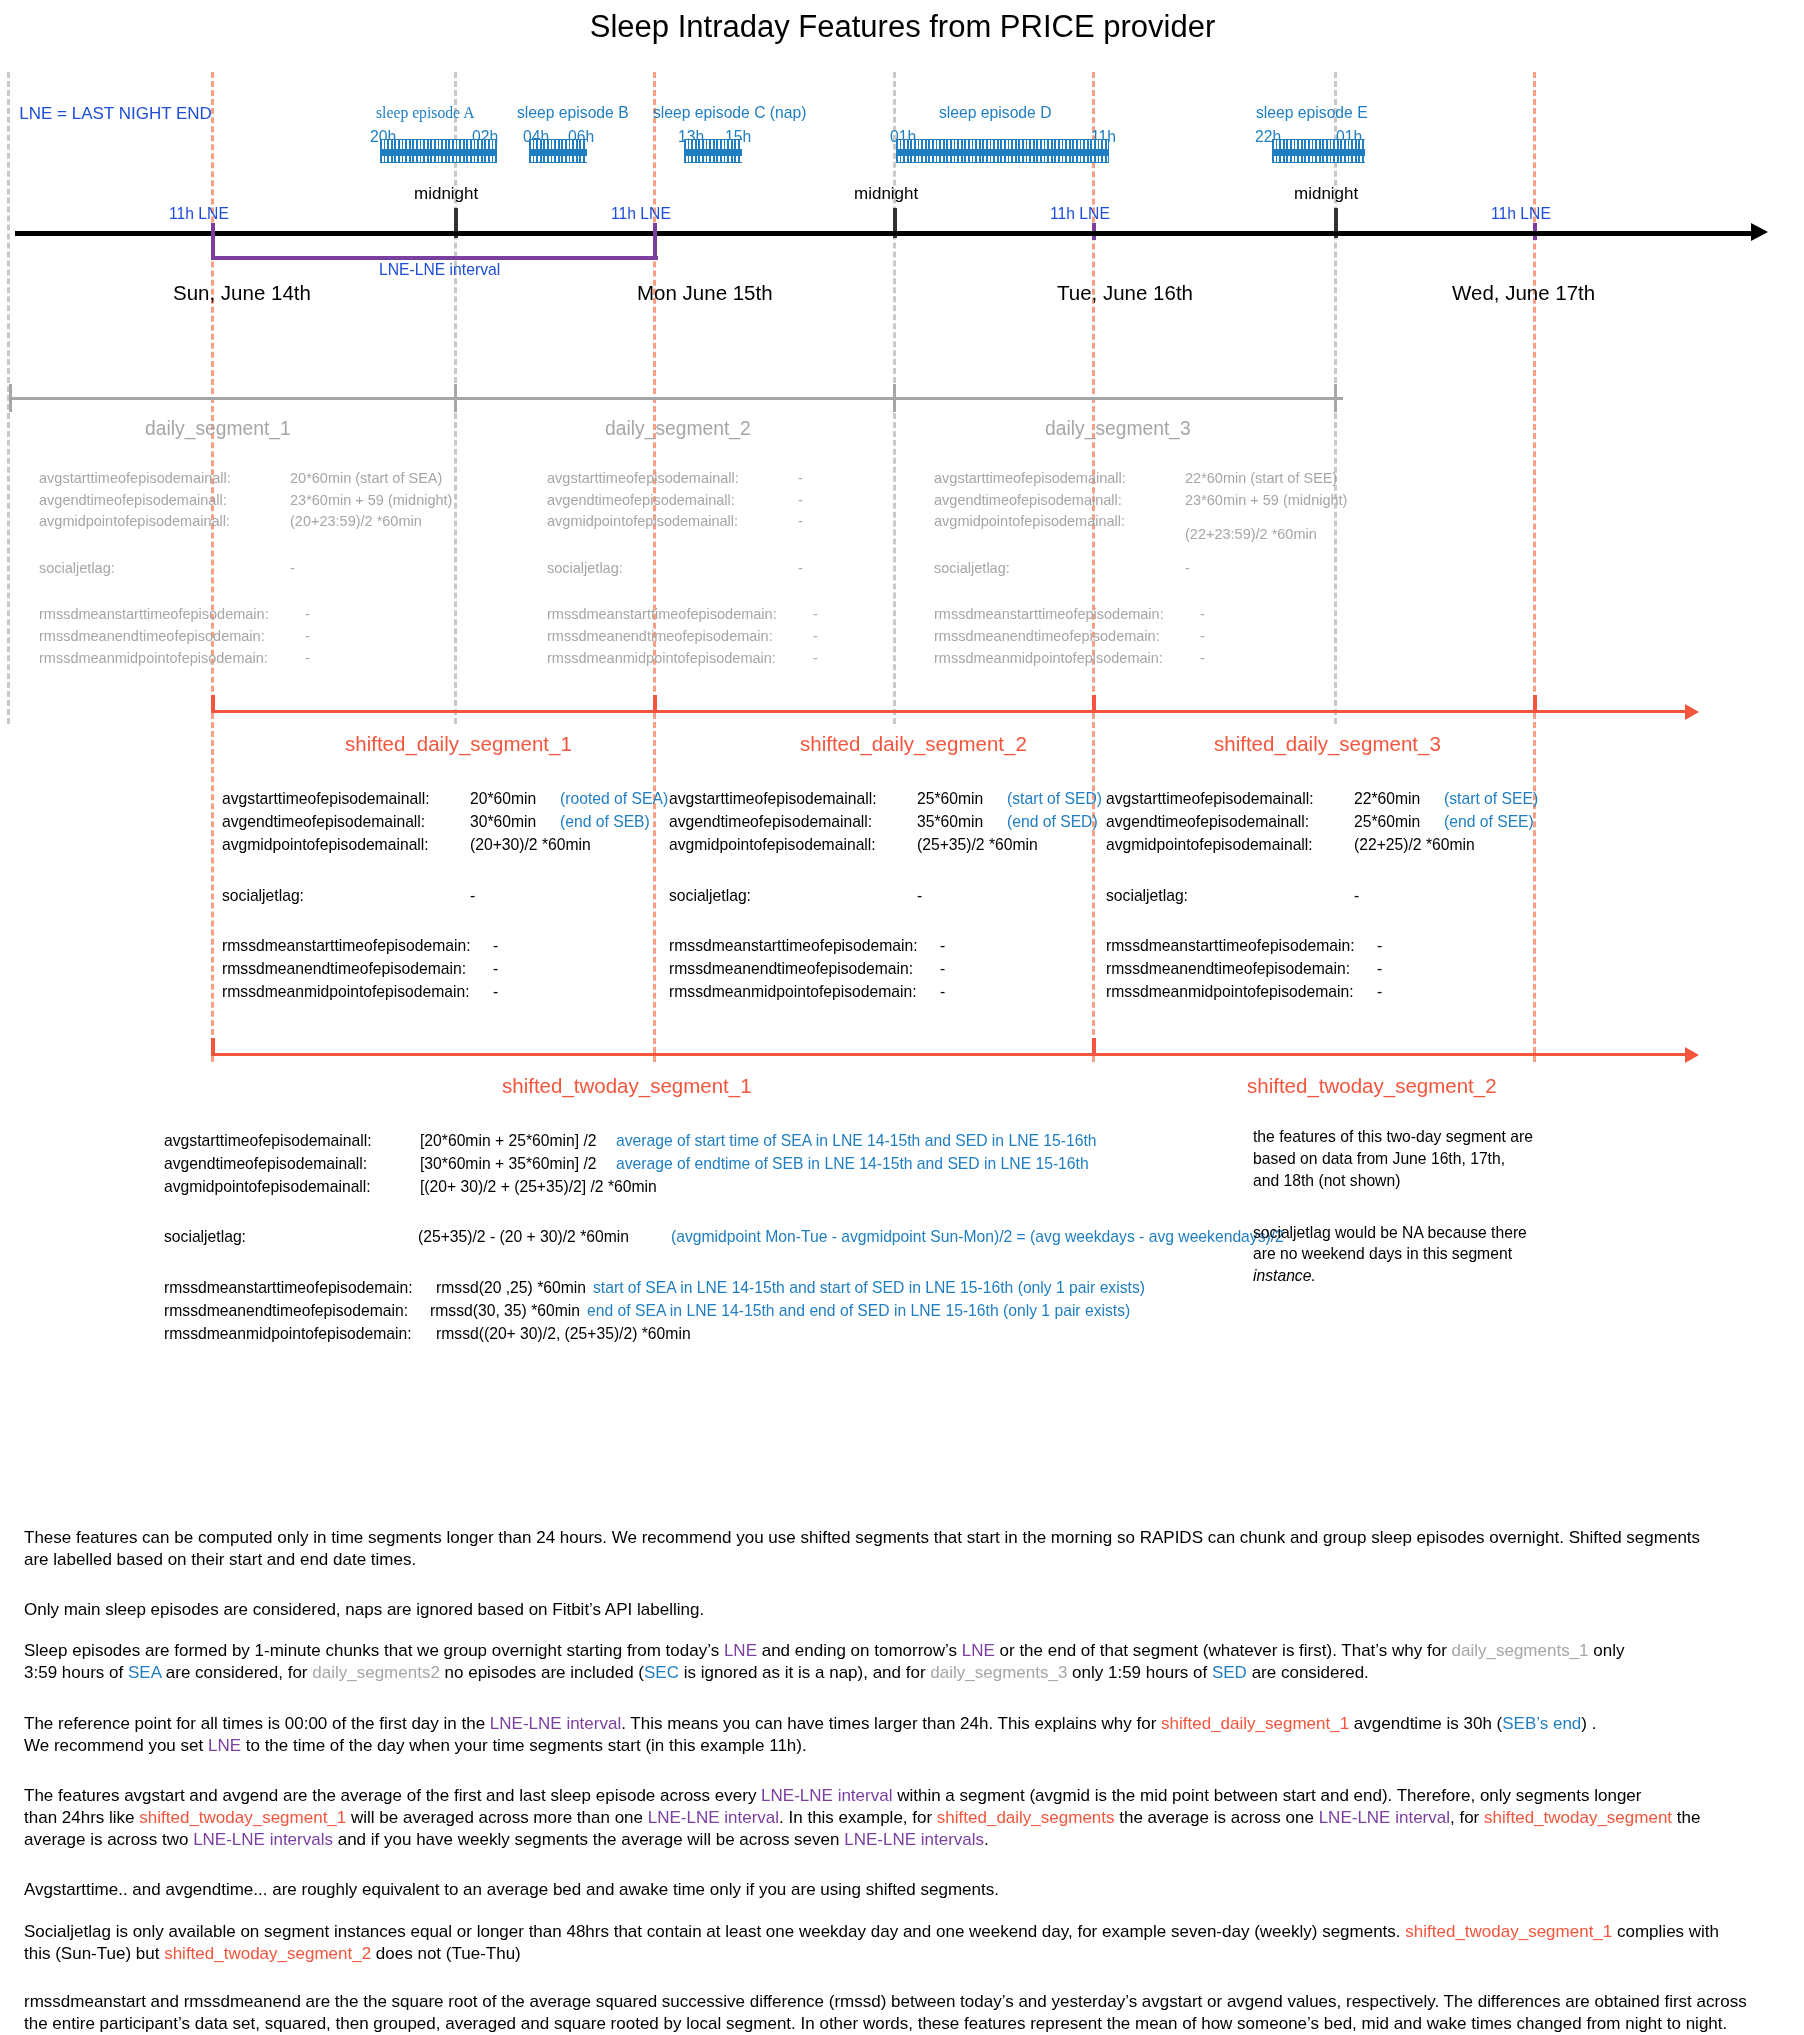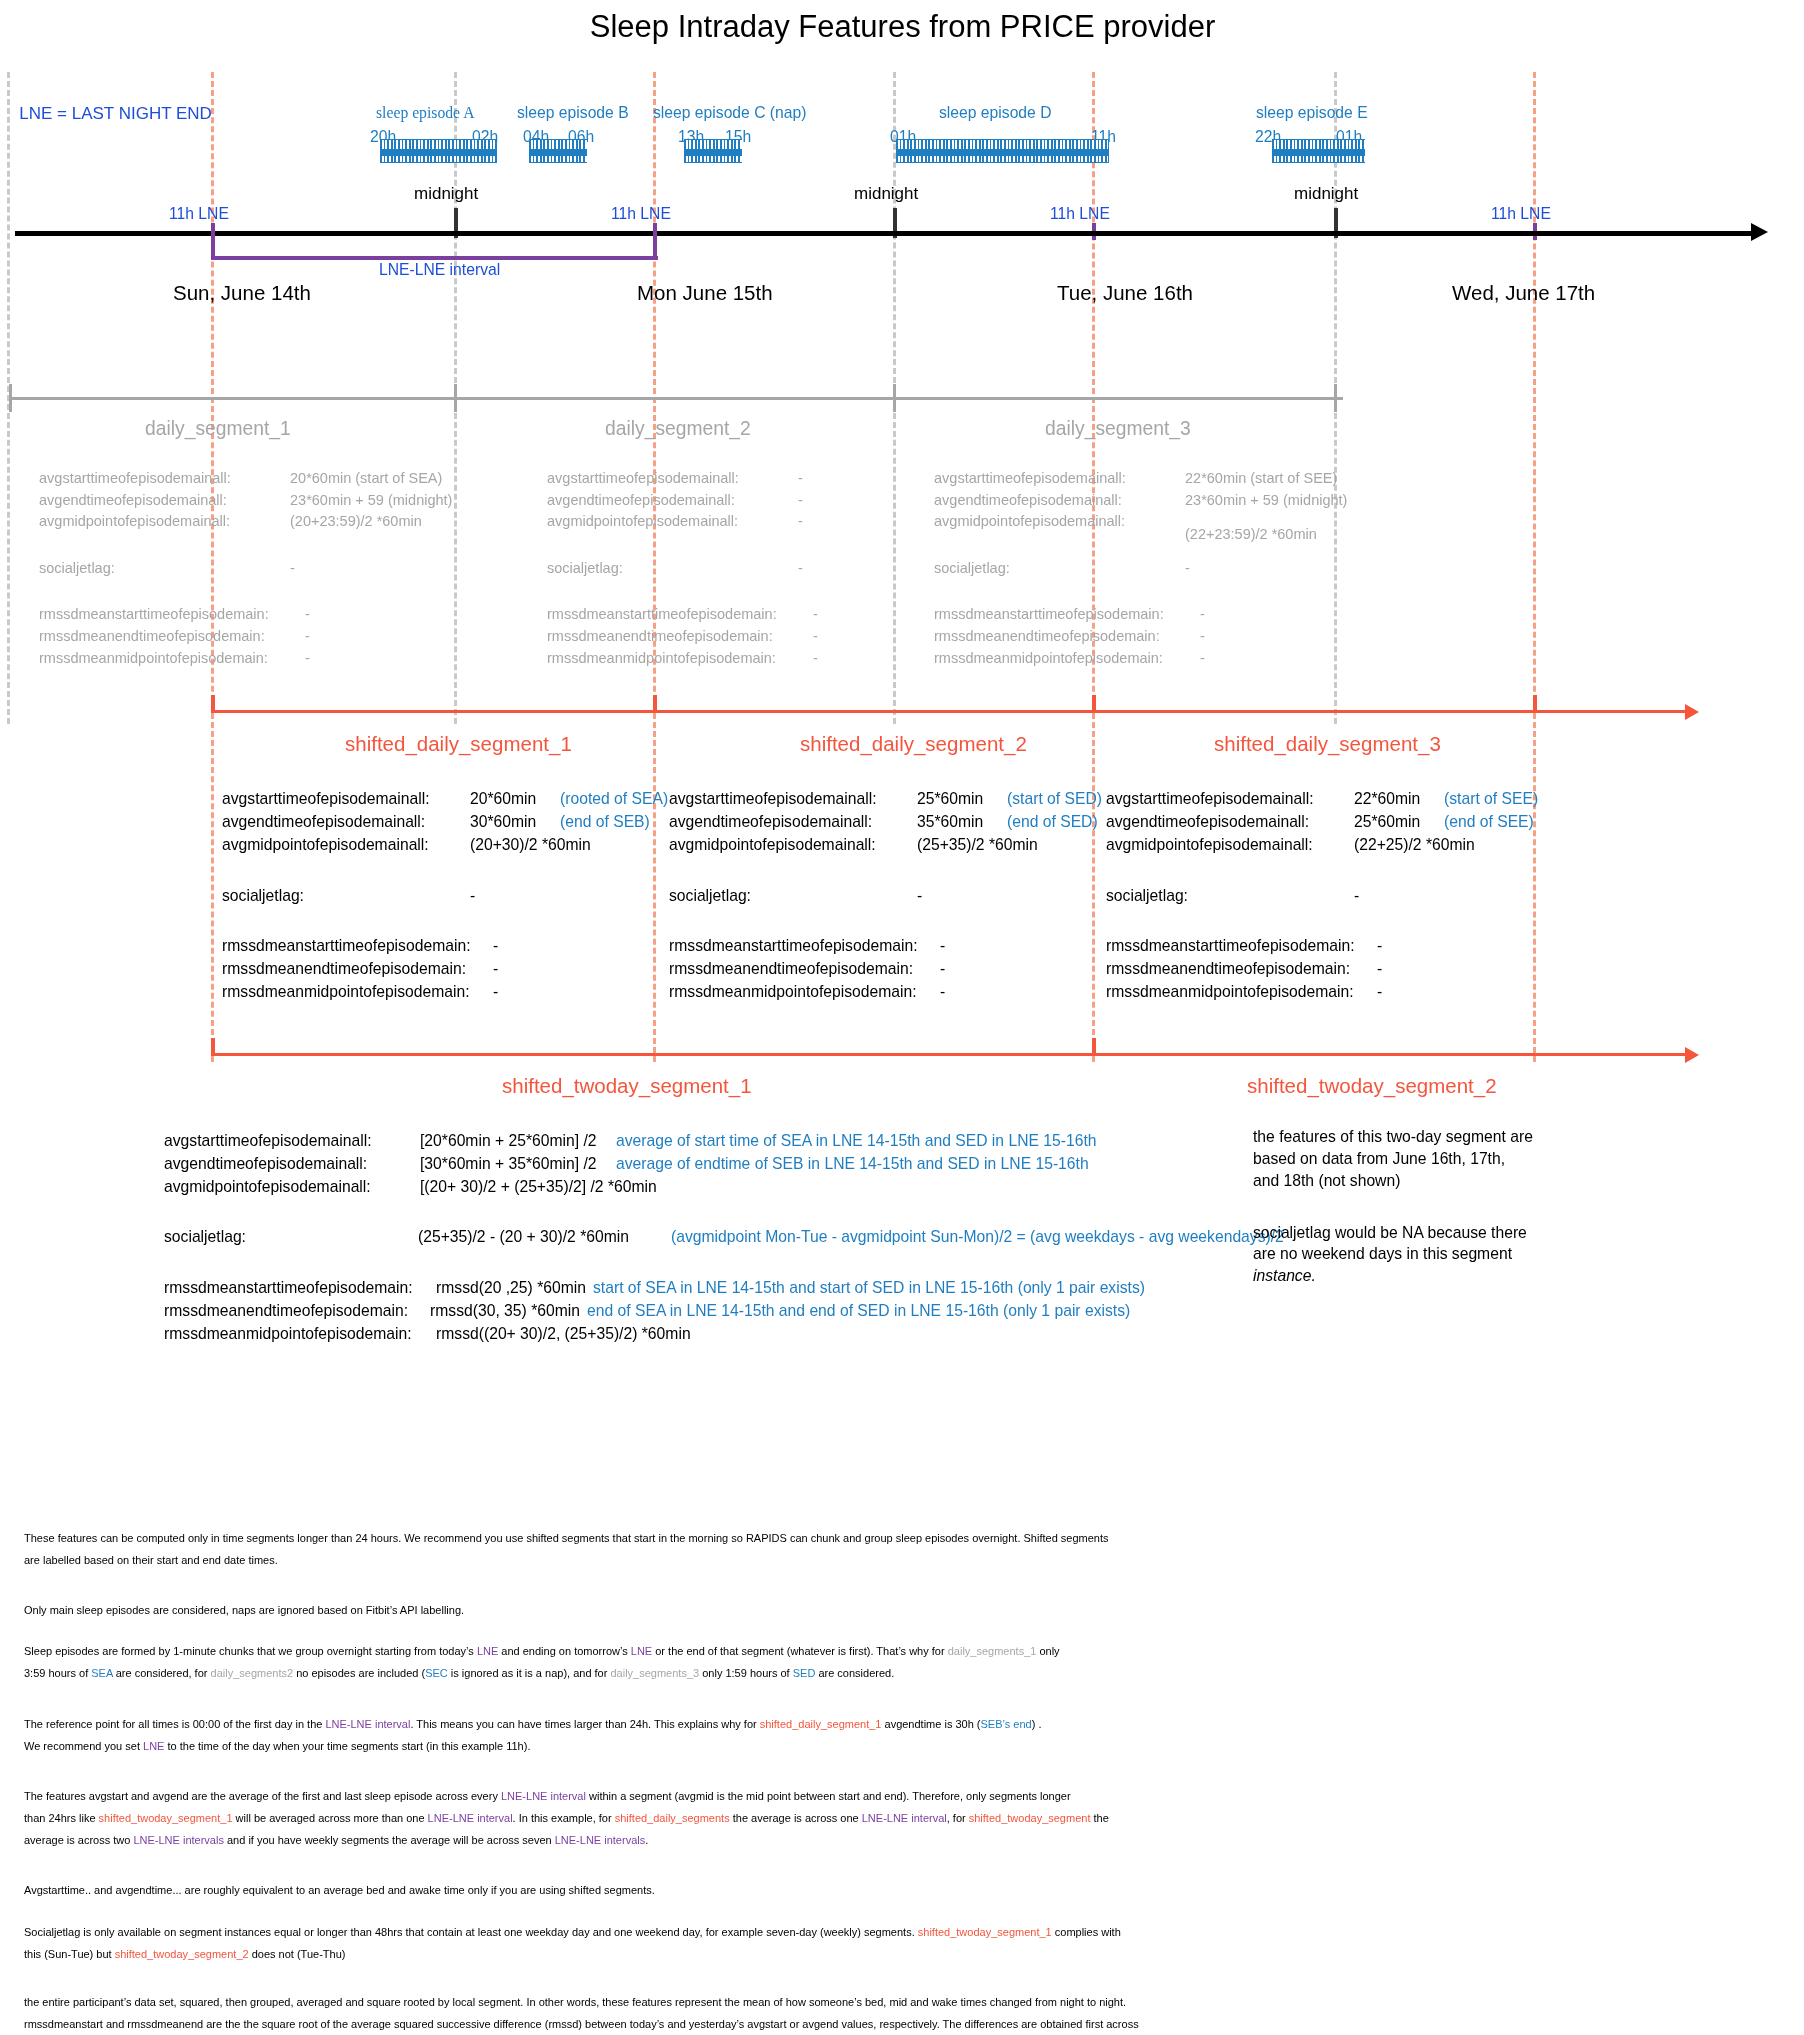--- a/index.html
+++ b/index.html
@@ -81,21 +81,21 @@
     border-left:14.5px solid #F4553C;
   }
   .orange-vtick { position:absolute; width:3.6px; background:#F4553C; }
 
   
   .frow { position:absolute; white-space:nowrap; }
   .fkey { display:inline-block; }
   .fval { display:inline-block; }
 
   .para {
-    position:absolute; font-size:11px; line-height:22px; color:#000;
+    position:absolute; font-size:17px; line-height:22px; color:#000;
   }
 </style>
 </head>
 <body>
 
 <div class="root">
 
   <div class="title">Sleep Intraday Features from PRICE provider</div>
 
   <div class="vline vline-gray" style="left:7.2px; top:72px; height:652px;"></div>
@@ -440,18 +440,18 @@
       <div><span style="color: rgb(0, 0, 0);">average is across two </span><span style="color: rgb(123, 63, 160);">LNE-LNE intervals</span><span style="color: rgb(0, 0, 0);"> and if you have weekly segments the average will be across seven </span><span style="color: rgb(123, 63, 160);">LNE-LNE intervals</span><span style="color: rgb(0, 0, 0);">.</span></div>
     </div>
   <div class="para" style="left:24px; top:1879px; width:1751px;">
       <div><span style="color: rgb(0, 0, 0);">Avgstarttime.. and avgendtime... are roughly equivalent to an average bed and awake time only if you are using shifted segments.</span></div>
     </div>
   <div class="para" style="left:24px; top:1921px; width:1751px;">
       <div><span style="color: rgb(0, 0, 0);">Socialjetlag is only available on segment instances equal or longer than 48hrs that contain at least one weekday day and one weekend day, for example seven-day (weekly) segments. </span><span style="color: rgb(244, 85, 60);">shifted_twoday_segment_1</span><span style="color: rgb(0, 0, 0);">  complies with</span></div>
       <div><span style="color: rgb(0, 0, 0);">this (Sun-Tue) but </span><span style="color: rgb(244, 85, 60);">shifted_twoday_segment_2</span><span style="color: rgb(0, 0, 0);"> does not (Tue-Thu)</span></div>
     </div>
   <div class="para" style="left:24px; top:1991px; width:1751px;">
+      <div><span style="color: rgb(0, 0, 0);">rmssdmeanstart and rmssdmeanend are the the square root of the average squared successive difference (rmssd) between today’s and yesterday’s avgstart or avgend values, respectively. The differences are obtained first across</span></div>
       <div><span style="color: rgb(0, 0, 0);">the entire participant’s data set, squared, then grouped, averaged  and square rooted by local segment.  In other words, these features represent the mean of how someone’s bed, mid and wake times changed from night to night.</span></div>
-      <div><span style="color: rgb(0, 0, 0);">rmssdmeanstart and rmssdmeanend are the the square root of the average squared successive difference (rmssd) between today’s and yesterday’s avgstart or avgend values, respectively. The differences are obtained first across</span></div>
     </div>
 
 </div>
 
 
 </body></html>

